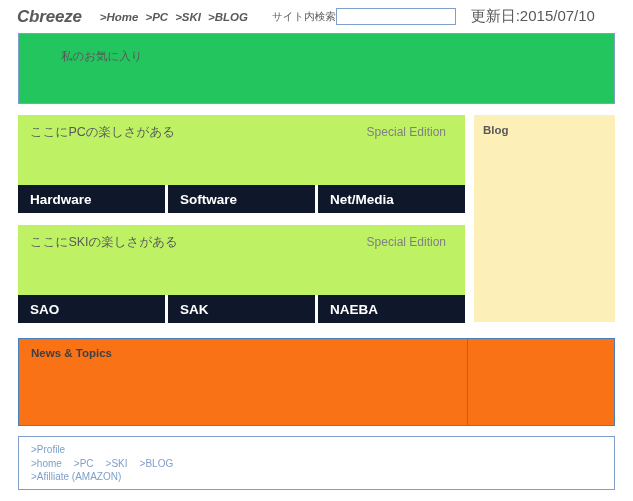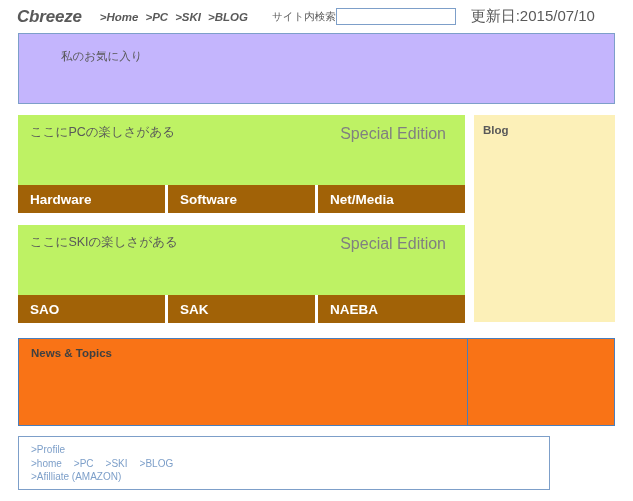--- a/index.html
+++ b/index.html
@@ -76,21 +76,21 @@
     white-space: nowrap;
   }
 
   
   #favorites-box {
     position: absolute;
     left: 18px; top: 33px;
     width: 597px; height: 71px;
     border: 1px solid #7d9fc9;
     box-sizing: border-box;
-    background: #c4b5fd;
+    background: #22c55e;
   }
   #favorites-title {
     position: absolute;
     left: 42px; top: 15px;
     font-size: 11.5px;
     color: #595959;
   }
 
   
   .section-panel {
@@ -108,31 +108,31 @@
   }
   .panel-heading {
     position: absolute;
     left: 12px; top: 9px;
     font-size: 12.5px;
     color: #595959;
   }
   .panel-edition {
     position: absolute;
     right: 19px; top: 10px;
-    font-size: 16px;
+    font-size: 12px;
     color: #808080;
   }
   .panel-buttons {
     display: flex;
     height: 28px;
     gap: 3px;
   }
   .panel-button {
     flex: 1;
-    background: #a16207;
+    background: #0f172a;
     color: #ffffff;
     font-size: 13.5px;
     font-weight: bold;
     display: flex;
     align-items: center;
     padding-left: 12px;
     box-sizing: border-box;
     cursor: pointer;
   }
 
@@ -185,21 +185,21 @@
     font-size: 11.5px;
     font-weight: bold;
     color: #404040;
     white-space: nowrap;
   }
 
   
   #footer-box {
     position: absolute;
     left: 18px; top: 436px;
-    width: 532px; height: 54px;
+    width: 597px; height: 54px;
     border: 1px solid #7d9fc9;
     box-sizing: border-box;
     background: #ffffff;
     padding: 6px 16px 0 12px;
   }
   .footer-line {
     font-size: 10px;
     color: #7d9fc9;
     line-height: 13.5px;
     white-space: pre;

